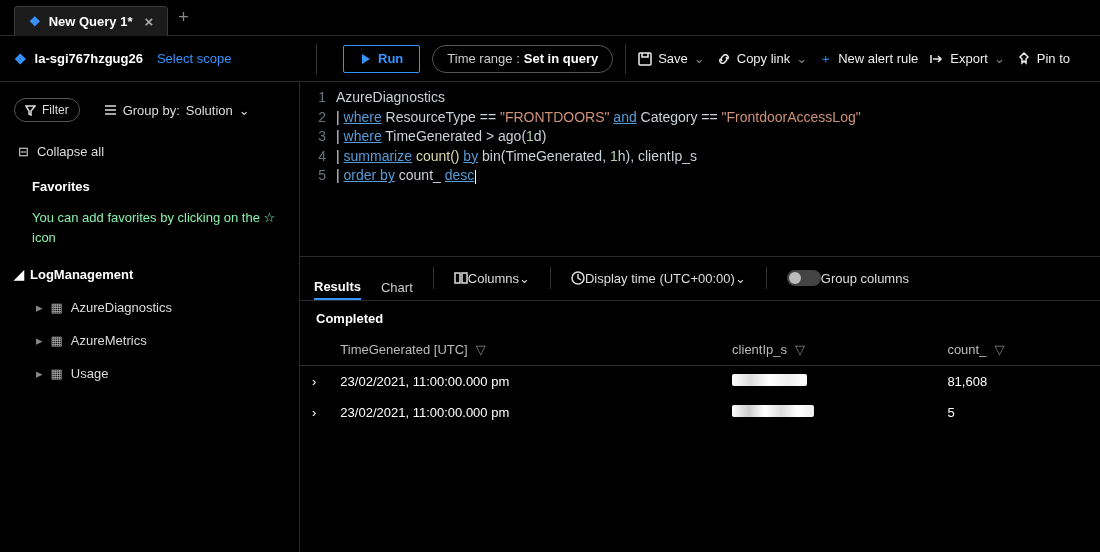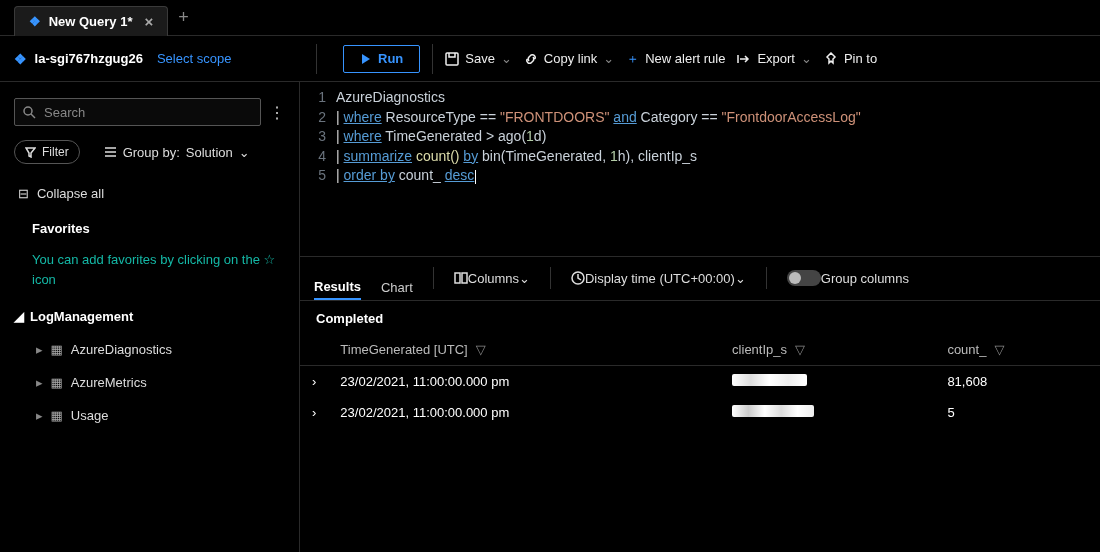--- a/index.html
+++ b/index.html
@@ -41,21 +41,21 @@
   .search-row { display: flex; align-items: center; gap: 8px; margin-top: 6px; }
   .search { flex: 1; height: 28px; border: 1px solid #555; border-radius: 2px; display: flex; align-items: center; gap: 8px; padding: 0 8px; color: #888; background: #0a0a0a; }
   .vdots { color: #ccc; cursor: pointer; font-size: 16px; }
 
   .filter-row { display: flex; align-items: center; gap: 24px; margin-top: 6px; }
   .filter-pill { height: 24px; padding: 0 10px; border: 1px solid #555; border-radius: 12px; display: flex; align-items: center; gap: 6px; color: #ddd; cursor: pointer; font-size: 12px; }
   .groupby { display: flex; align-items: center; gap: 6px; color: #ddd; cursor: pointer; font-size: 13px; }
 
   .collapse-all { display: flex; align-items: center; gap: 8px; color: #ddd; margin-top: 14px; cursor: pointer; padding-left: 4px;}
   .fav-hdr { font-weight: 700; color: #fff; margin-top: 12px; padding-left: 18px; }
-  .fav-hint { color: #14b8a6; padding-left: 18px; margin-top: 6px; line-height: 1.5; font-size: 13px; }
+  .fav-hint { color: #86efac; padding-left: 18px; margin-top: 6px; line-height: 1.5; font-size: 13px; }
 
   .tree-group { display: flex; align-items: center; gap: 6px; font-weight: 700; color: #fff; margin-top: 12px; cursor: pointer; }
   .tree-caret { display: inline-block; width: 10px; }
   .tree-item { display: flex; align-items: center; gap: 8px; color: #ddd; margin-top: 10px; padding-left: 22px; cursor: pointer; }
   .tree-item .caret { color: #888; }
   .tbl-icon { color: #aaa; }
 
   
   .right { flex: 1; display: flex; flex-direction: column; }
   .editor { flex: 0 0 auto; display: flex; padding: 6px 0 70px 0; font-family: Consolas, monospace; font-size: 14px; border-bottom: 1px solid #2a2a2a; }
@@ -111,20 +111,24 @@
     <span class="link">Select scope</span>
   </div>
   <div class="divider-v"></div>
   <div class="toolbar">
     <div class="run-btn">
       <svg class="icon" width="12" height="12">
           <path d="M2 1 L10 6 L2 11 Z" fill="currentColor" stroke="none"></path>
         </svg>
       <span>Run</span>
     </div>
+    <div class="pill">
+      <span>Time range :</span>
+      <span class="bold">Set in query</span>
+    </div>
     <div class="divider-v"></div>
     <div class="tb-btn">
       <svg class="icon" width="14" height="14">
           <rect x="1" y="1" width="12" height="12" rx="1"></rect>
           <path d="M4 1v4h6V1"></path>
         </svg>
       <span>Save</span>
       <span class="chev">⌄</span>
     </div>
     <div class="tb-btn">
@@ -151,30 +155,20 @@
         </svg>
       <span>Pin to</span>
     </div>
   </div>
 </div>
 
 <div class="main">
 
   <div class="sidebar">
 
-    <div class="search-row">
-      <div class="search">
-        <svg class="icon" width="13" height="13">
-            <circle cx="5" cy="5" r="4"></circle>
-            <path d="M8 8l4 4"></path>
-          </svg>
-        <span>Search</span>
-      </div>
-      <span class="vdots">⋮</span>
-    </div>
 
     <div class="filter-row">
       <div class="filter-pill">
         <svg class="icon" width="11" height="11">
             <path d="M1 1h9L6 6v4l-2-1V6z"></path>
           </svg>
         <span>Filter</span>
       </div>
       <div class="groupby">
         <svg class="icon" width="13" height="13">

